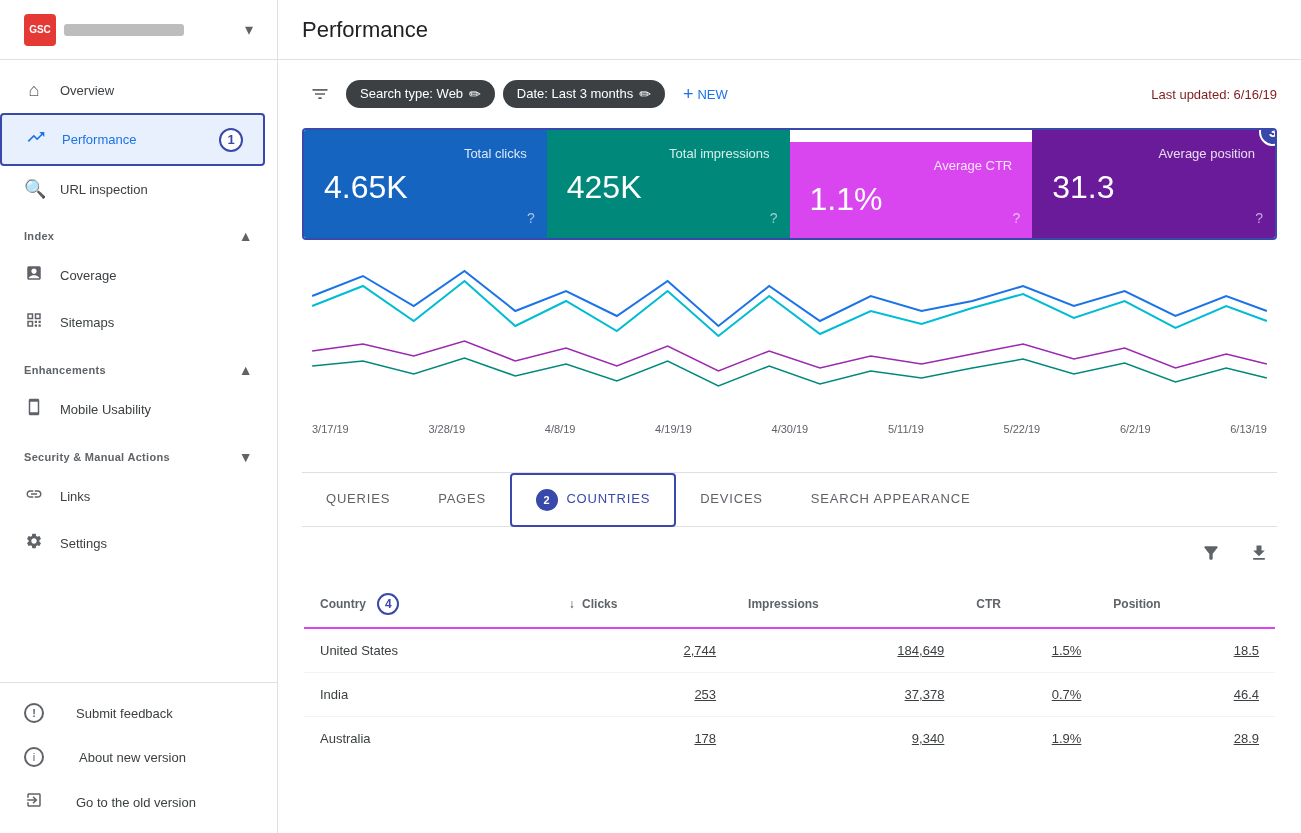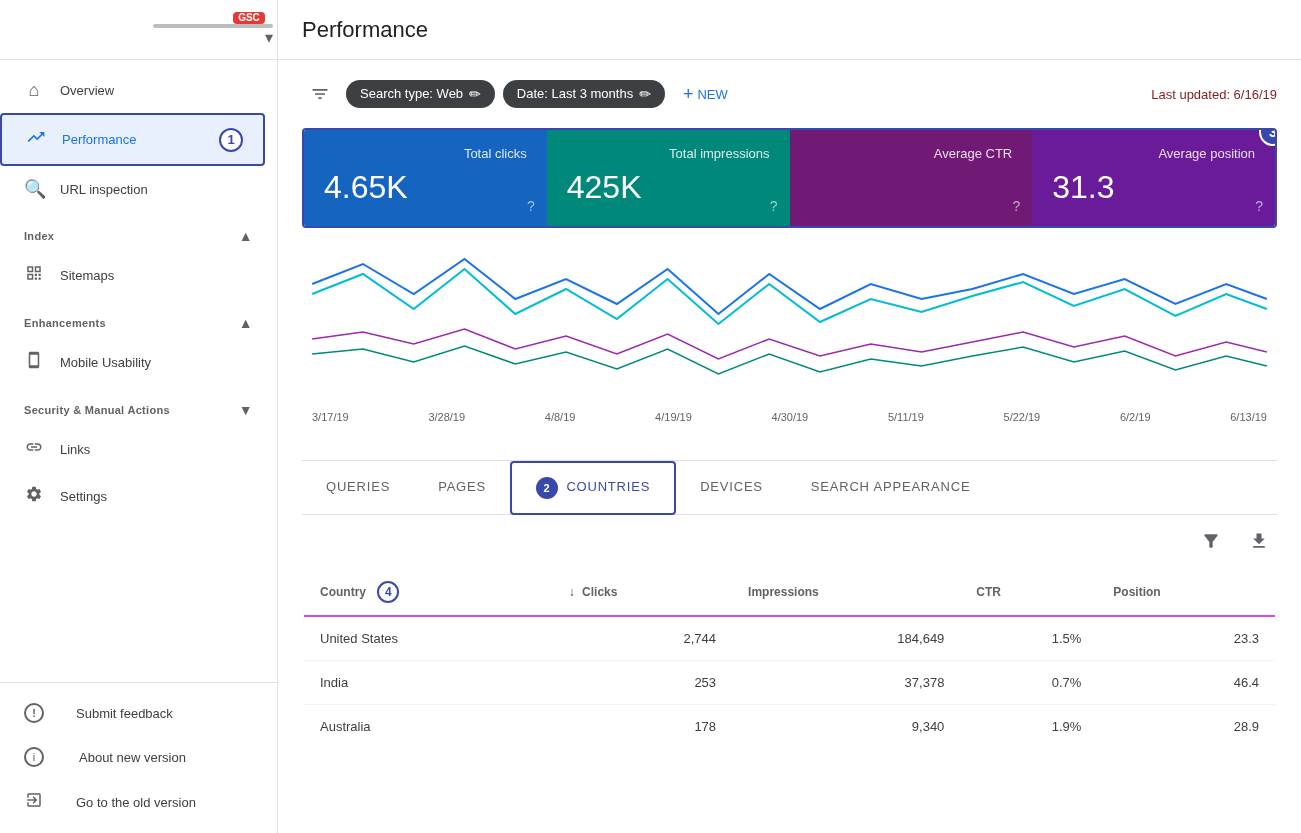--- a/index.html
+++ b/index.html
@@ -10,25 +10,24 @@
       width: 278px;
       min-width: 278px;
       background: #fff;
       border-right: 1px solid #e0e0e0;
       display: flex;
       flex-direction: column;
       height: 100%;
     }
     .sidebar-logo {
       display: flex;
-      align-items: flex-end;
-      padding: 12px 4px;
+      align-items: center;
+      padding: 12px 24px;
       border-bottom: 1px solid #e0e0e0;
       height: 60px;
-      flex-direction: column;
     }
     .logo-box {
       width: 32px; height: 32px;
       background: #e53935;
       border-radius: 4px;
       display: flex; align-items: center; justify-content: center;
       color: #fff; font-size: 10px; font-weight: bold;
       margin-right: 8px;
     }
     .logo-text-placeholder {
@@ -148,21 +147,21 @@
       overflow: hidden;
     }
     .metric-card {
       flex: 1;
       padding: 16px 20px 20px 20px;
       position: relative;
       cursor: pointer;
     }
     .metric-card.clicks { background: #1565c0; }
     .metric-card.impressions { background: #00897b; }
-    .metric-card.ctr { background: #701a75; }
+    .metric-card.ctr { background: #d946ef; margin-top: 12px; }
     .metric-card.position { background: #6a1b9a; }
     .metric-label {
       font-size: 13px; color: rgba(255,255,255,0.85);
       margin-bottom: 8px;
       text-align: right;
     }
     .metric-value {
       font-size: 32px; font-weight: 400; color: #fff;
     }
     .metric-help {
@@ -242,21 +241,21 @@
       border-bottom: 2px solid #d946ef;
       background: #fff;
     }
     .data-table th.right { text-align: left; }
     .data-table td {
       padding: 14px 16px;
       font-size: 13px;
       border-bottom: 1px solid #f1f3f4;
       color: #3c4043;
     }
-    .data-table td.right { text-align: right; }
+    .data-table td.right { text-align: right; text-decoration: underline; }
     .data-table tr:last-child td { border-bottom: none; }
     .sort-arrow { margin-right: 4px; color: #3c4043; }
     .value-clicks { color: #1a73e8; }
     .value-impressions { color: #1a73e8; }
     .value-ctr { color: #1a73e8; }
     .value-position { color: #9c27b0; }
 
     .badge-num {
       display: inline-flex;
       align-items: center; justify-content: center;
@@ -312,20 +311,28 @@
     <div class="nav-item">
       <span class="nav-icon">🔍</span>
       <span>URL inspection</span>
     </div>
 
     <div class="nav-section">
       <span>Index</span>
       <span class="nav-section-arrow">▲</span>
     </div>
 
+    <div class="nav-item">
+      <span class="nav-icon">
+        <svg width="18" height="18" viewBox="0 0 24 24" fill="#5f6368">
+            <path d="M19 3H5c-1.1 0-2 .9-2 2v14c0 1.1.9 2 2 2h14c1.1 0 2-.9 2-2V5c0-1.1-.9-2-2-2zm-7 3c1.93 0 3.5 1.57 3.5 3.5S13.93 13 12 13s-3.5-1.57-3.5-3.5S10.07 6 12 6zm7 13H5v-.23c0-.62.28-1.2.76-1.58C7.47 15.82 9.64 15 12 15s4.53.82 6.24 2.19c.48.38.76.97.76 1.58V19z"></path>
+          </svg>
+      </span>
+      <span>Coverage</span>
+    </div>
 
     <div class="nav-item">
       <span class="nav-icon">
         <svg width="18" height="18" viewBox="0 0 24 24" fill="#5f6368">
             <path d="M3 3h8v8H3zm2 2v4h4V5zm8-2h8v8h-8zm2 2v4h4V5zM3 13h8v8H3zm2 2v4h4v-4zm13-2h3v3h-3zm0 5h3v3h-3zm-5 0h3v3h-3zm0-5h3v3h-3z"></path>
           </svg>
       </span>
       <span>Sitemaps</span>
     </div>
 
@@ -421,20 +428,21 @@
         <div class="metric-value">4.65K</div>
         <div class="metric-help">?</div>
       </div>
       <div class="metric-card impressions">
         <div class="metric-label">Total impressions</div>
         <div class="metric-value">425K</div>
         <div class="metric-help">?</div>
       </div>
       <div class="metric-card ctr">
         <div class="metric-label">Average CTR</div>
+        <div class="metric-value">1.1%</div>
         <div class="metric-help">?</div>
       </div>
       <div class="metric-card position" style="position:relative;">
         <div class="metric-label">Average position</div>
         <div class="metric-value">31.3</div>
         <div class="metric-help">?</div>
 
       </div>
 
       <div style="position:absolute; top:-12px; right:-12px; background:#3949ab; color:#fff; width:28px; height:28px; border-radius:50%; display:flex; align-items:center; justify-content:center; font-size:14px; font-weight:bold; border:2px solid #fff; z-index:10;">3</div>
@@ -519,21 +527,21 @@
               <span>Position</span>
             </th>
           </tr>
         </thead>
         <tbody id="table-body">
         <tr>
       <td>United States</td>
       <td class="right value-clicks">2,744</td>
       <td class="right value-impressions">184,649</td>
       <td class="right value-ctr">1.5%</td>
-      <td class="right value-position">23.3</td>
+      <td class="right value-position">18.5</td>
     </tr>
             <tr>
       <td>India</td>
       <td class="right value-clicks">253</td>
       <td class="right value-impressions">37,378</td>
       <td class="right value-ctr">0.7%</td>
       <td class="right value-position">46.4</td>
     </tr>
             <tr>
       <td>Australia</td>

